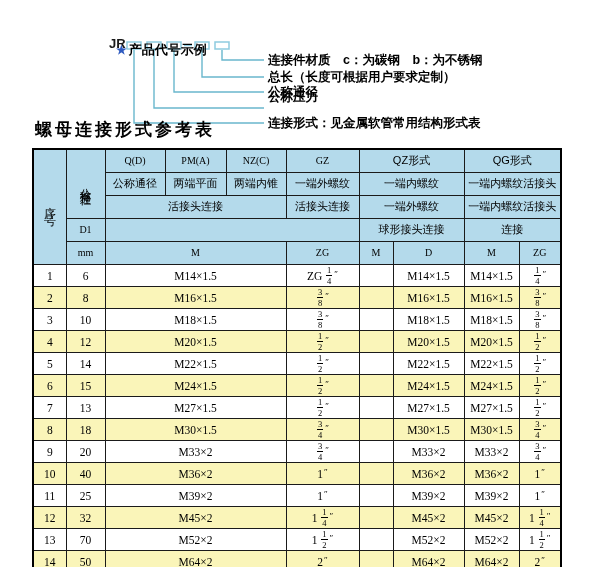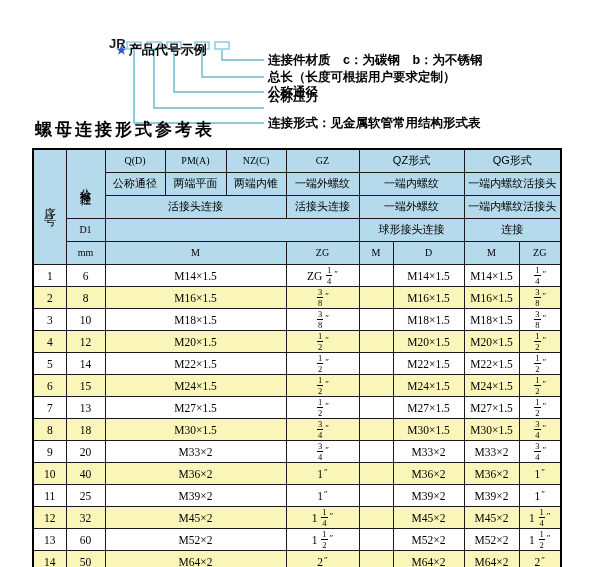--- a/index.html
+++ b/index.html
@@ -251,21 +251,21 @@
           <td>32</td>
           <td colspan="3">M45×2</td>
           <td><span>1</span> <span class="frac"><span class="fn">1</span><span class="fd">4</span></span><span class="inch">″</span></td>
           <td></td>
           <td>M45×2</td>
           <td>M45×2</td>
           <td><span>1</span> <span class="frac"><span class="fn">1</span><span class="fd">4</span></span><span class="inch">″</span></td>
         </tr>
         <tr>
           <td>13</td>
-          <td>60</td>
+          <td>70</td>
           <td colspan="3">M52×2</td>
           <td><span>1</span> <span class="frac"><span class="fn">1</span><span class="fd">2</span></span><span class="inch">″</span></td>
           <td></td>
           <td>M52×2</td>
           <td>M52×2</td>
           <td><span>1</span> <span class="frac"><span class="fn">1</span><span class="fd">2</span></span><span class="inch">″</span></td>
         </tr>
         <tr class="alt">
           <td>14</td>
           <td>50</td>

